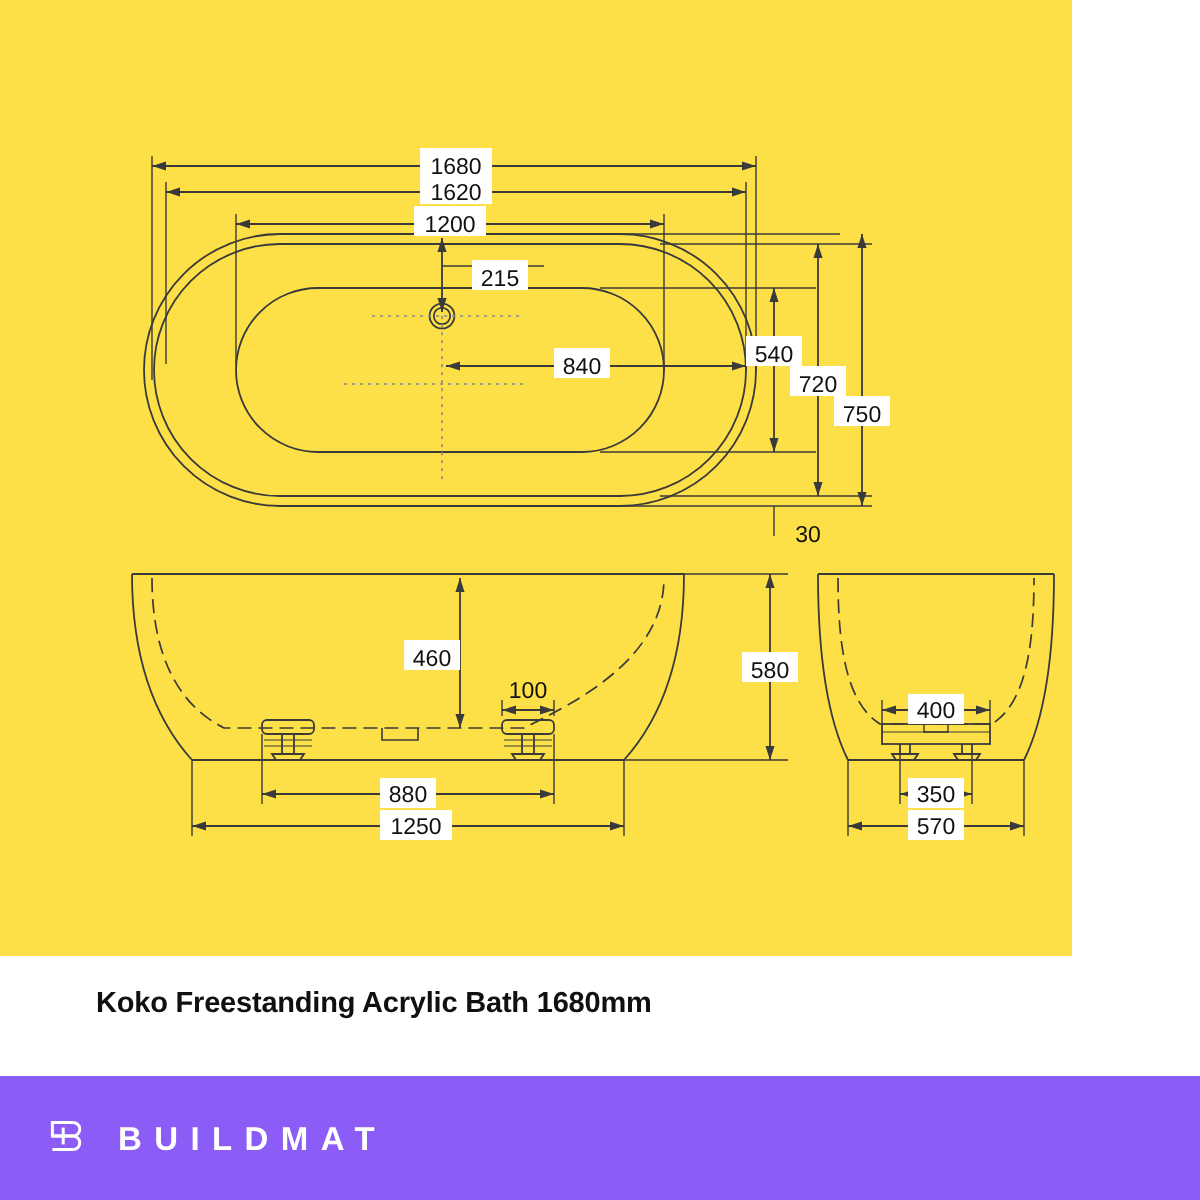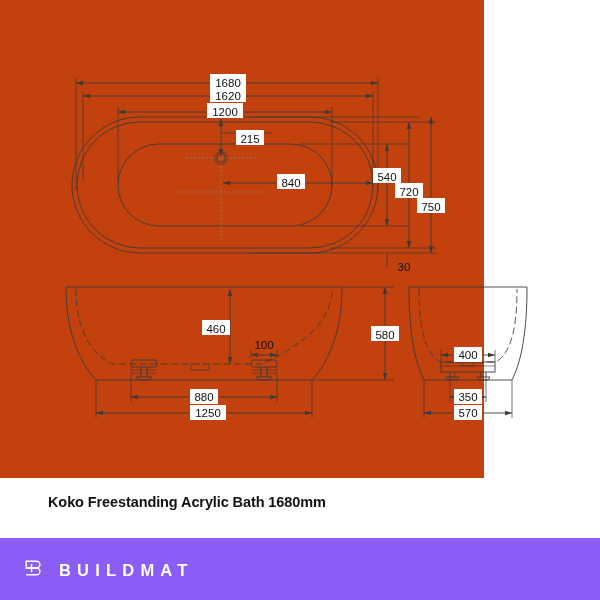--- a/index.html
+++ b/index.html
@@ -20,23 +20,23 @@
     position: relative;
     width: 600px;
     height: 600px;
     background: #ffffff;
   }
   
   #drawing-area {
     position: absolute;
     left: 0;
     top: 0;
-    width: 484px;
+    width: 536px;
     height: 478px;
-    background: #c2410c;
+    background: #fde047;
   }
   #drawing-svg {
     display: block;
     width: 600px;
     height: 478px;
   }
   
   #title-block {
     position: absolute;
     left: 0;

